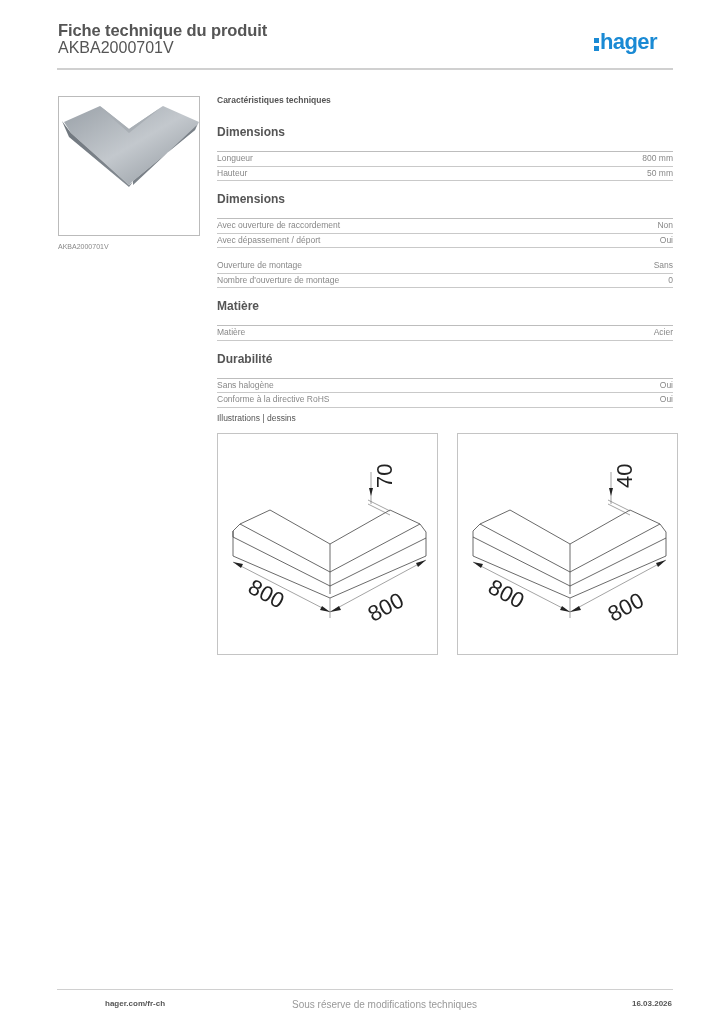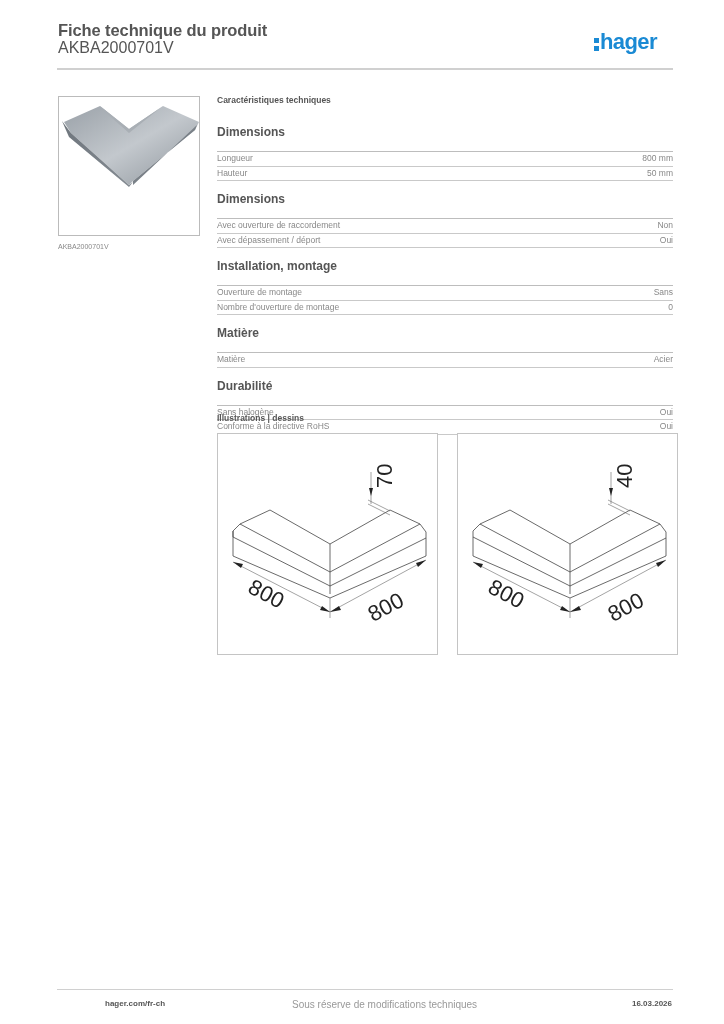--- a/index.html
+++ b/index.html
@@ -17,21 +17,21 @@
   .product-box { position: absolute; left: 58px; top: 96px; width: 142px; height: 140px; border: 1px solid #bbb; box-sizing: border-box; background: #fff; }
   .product-caption { position: absolute; left: 58px; top: 243px; font-size: 7px; color: #888; }
 
   .specs { position: absolute; left: 217px; top: 95px; width: 456px; }
   .specs-title { font-size: 8.5px; font-weight: bold; color: #555; margin-bottom: 20px; }
   .section { margin-bottom: 11px; }
   .section-title { font-size: 12px; font-weight: bold; color: #555; padding-bottom: 12px; border-bottom: 1.5px solid #bdbdbd; }
   .row { display: flex; justify-content: space-between; font-size: 8.5px; color: #888; height: 13.5px; line-height: 13px; border-bottom: 1px solid #c9c9c9; }
   .row .val { text-align: right; }
 
-  .illus-title { position: absolute; left: 217px; top: 413px; font-size: 8.5px; font-weight: bold; color: #555; }
+  .illus-title { position: absolute; left: 217px; top: 413px; font-size: 8.5px; font-weight: normal; color: #555; }
   .drawing { position: absolute; width: 221px; height: 222px; border: 1px solid #c4c4c4; box-sizing: border-box; background: #fff; }
   .drawing.d1 { left: 217px; top: 433px; }
   .drawing.d2 { left: 457px; top: 433px; }
   .drawing svg { position: absolute; left: 0; top: 0; }
 
   .footer-rule { position: absolute; left: 57px; top: 989px; width: 616px; height: 1px; background: #d0d0d0; }
   .footer-left { position: absolute; left: 58px; top: 999px; font-size: 8px; font-weight: bold; color: #555; margin-left: 47px; }
   .footer-center { position: absolute; left: 292px; top: 999px; font-size: 10px; color: #999; }
   .footer-right { position: absolute; right: 52px; top: 999px; font-size: 8px; font-weight: bold; color: #555; }
 </style>
@@ -87,21 +87,20 @@
         <span>Avec ouverture de raccordement</span>
         <span class="val">Non</span>
       </div>
     <div class="row">
         <span>Avec dépassement / déport</span>
         <span class="val">Oui</span>
       </div>
   </div>
 
   <div class="section">
-    <div class="section-title">Installation, montage</div>
     <div class="row">
         <span>Ouverture de montage</span>
         <span class="val">Sans</span>
       </div>
     <div class="row">
         <span>Nombre d'ouverture de montage</span>
         <span class="val">0</span>
       </div>
   </div>
 

